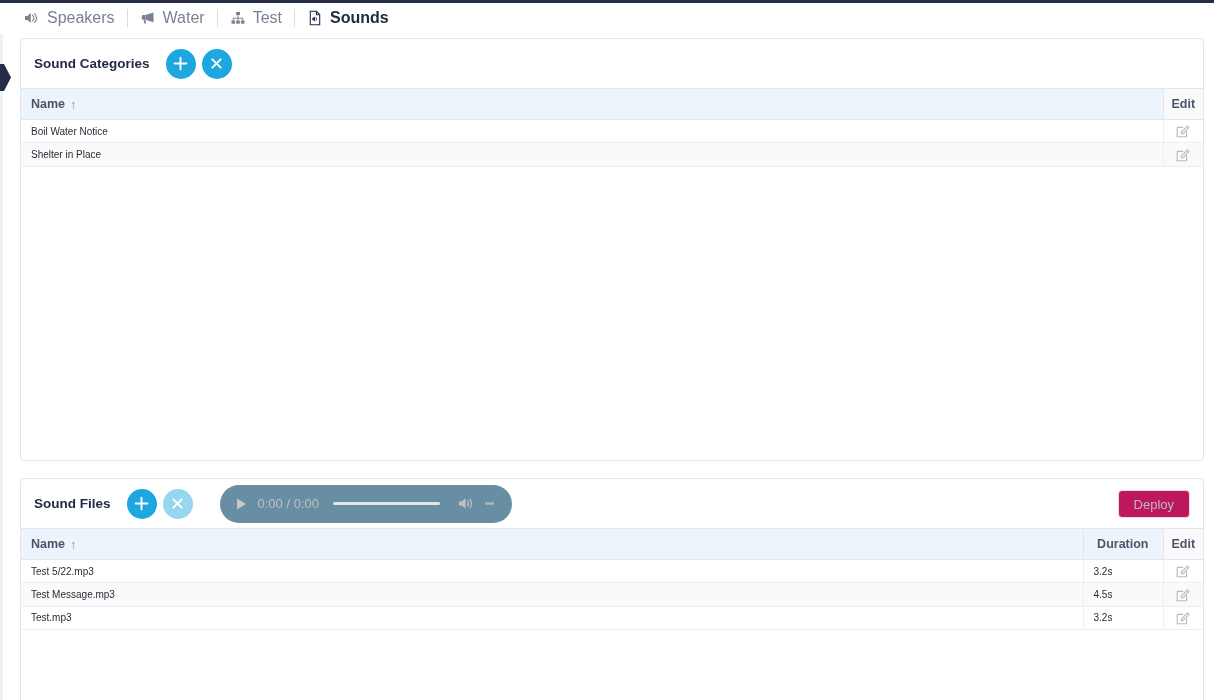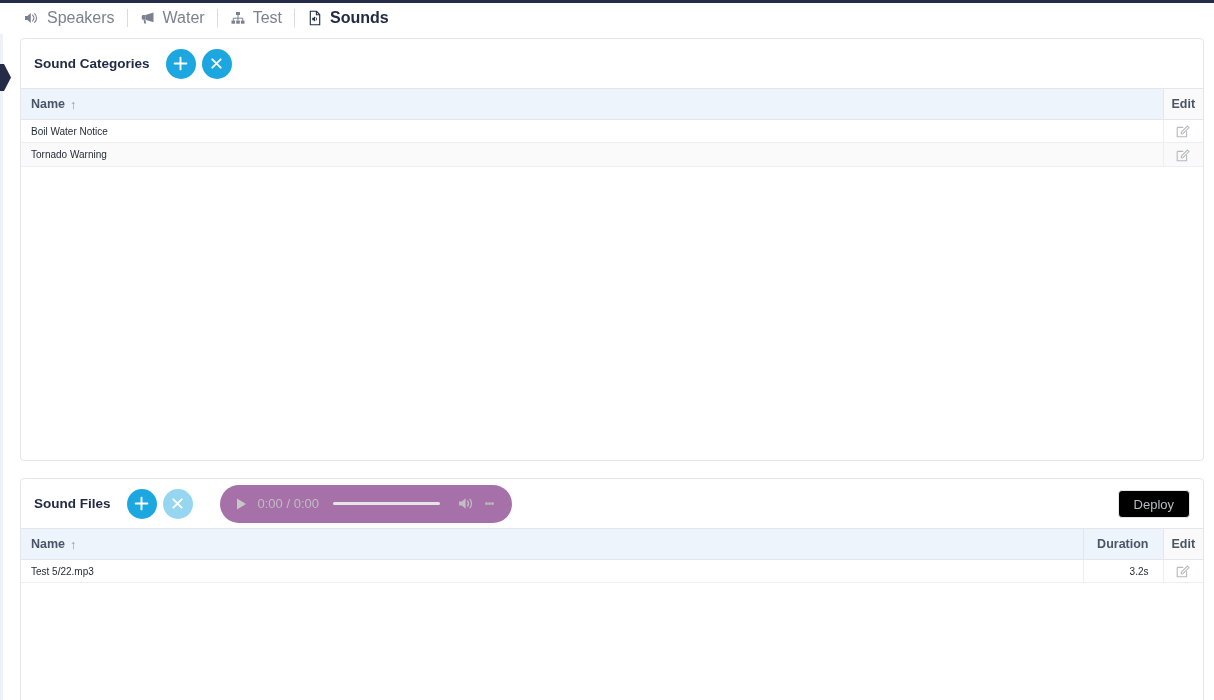--- a/index.html
+++ b/index.html
@@ -105,21 +105,21 @@
   }
   .round-btn.add    { background: #1CA7E0; margin-left: 16px; }
   .round-btn.remove { background: #1CA7E0; margin-left: 6px; }
   .round-btn.disabled { background: #96d6f1; cursor: default; }
   .round-btn svg { display: block; }
 
   
   .audio-player {
     margin-left: 27px;
     width: 292px; height: 38px;
-    background: #701a75;
+    background: #0c4a6e;
     border-radius: 19px;
     display: flex; align-items: center;
     padding: 0 12px 0 10px;
     gap: 0;
     opacity: 0.62;
   }
   .ap-play { width: 24px; display: flex; align-items: center; justify-content: center; cursor: default; }
   .ap-time {
     font-size: 13px;
     color: #9a9a9a;
@@ -140,21 +140,21 @@
   .ap-menu .dot { width: 3px; height: 3px; border-radius: 50%; background: #8e8e8e; display: block; margin: 1.5px 0; }
 
   
   .deploy-btn {
     position: absolute;
     right: 13px; top: 11px;
     height: 28px;
     padding: 0 15px;
     border: 1px solid #e6e6e6;
     border-radius: 4px;
-    background: #000000;
+    background: #be185d;
     color: #b8bcc3;
     font-size: 13px;
     font-family: "Liberation Sans", sans-serif;
     cursor: default;
     display: flex; align-items: center;
   }
 
   
   .tbl { width: 100%; border-collapse: collapse; table-layout: fixed; }
   .tbl thead th {
@@ -198,21 +198,21 @@
     text-overflow: ellipsis;
   }
   .tbl tbody tr:nth-child(even) td { background: #fafafa; }
   .tbl tbody tr:nth-child(odd)  td { background: #ffffff; }
   .tbl tbody td.cell-edit {
     text-align: center;
     padding: 0;
     border-left: 1px solid #eceef1;
   }
   .tbl tbody td.cell-duration {
-    text-align: right;
+    text-align: left;
     padding-right: 14px;
     border-left: 1px solid #eceef1;
     margin-left: 31px;
   }
   .edit-ico { display: inline-flex; align-items: center; justify-content: center; cursor: pointer; vertical-align: middle; }
   .edit-ico svg { display: block; }
 
   .tbl-wrap { position: absolute; left: 0; top: 49px; width: 100%; }
 </style>
 </head>
@@ -324,21 +324,21 @@
           <tr>
             <td>Boil Water Notice</td>
             <td class="cell-edit"><span class="edit-ico">
                 <svg width="14" height="14" viewBox="0 0 14 14">
                   <path d="M1.2 3.4h6.1M1.2 3.4v9.4h9.4V7.2" fill="none" stroke="#b6b9bf" stroke-width="1.1"></path>
                   <path d="M5.3 8.1l6.1-6.1 1.6 1.6-6.1 6.1h-1.6z" fill="none" stroke="#b6b9bf" stroke-width="1.1"></path>
                 </svg>
               </span></td>
           </tr>
           <tr>
-            <td>Tornado Warning</td>
+            <td>Shelter in Place</td>
             <td class="cell-edit"><span class="edit-ico">
                 <svg width="14" height="14" viewBox="0 0 14 14">
                   <path d="M1.2 3.4h6.1M1.2 3.4v9.4h9.4V7.2" fill="none" stroke="#b6b9bf" stroke-width="1.1"></path>
                   <path d="M5.3 8.1l6.1-6.1 1.6 1.6-6.1 6.1h-1.6z" fill="none" stroke="#b6b9bf" stroke-width="1.1"></path>
                 </svg>
               </span></td>
           </tr>
         </tbody>
     </table>
   </div>
@@ -410,16 +410,36 @@
           <tr>
             <td>Test 5/22.mp3</td>
             <td class="cell-duration">3.2s</td>
             <td class="cell-edit"><span class="edit-ico">
                 <svg width="14" height="14" viewBox="0 0 14 14">
                   <path d="M1.2 3.4h6.1M1.2 3.4v9.4h9.4V7.2" fill="none" stroke="#b6b9bf" stroke-width="1.1"></path>
                   <path d="M5.3 8.1l6.1-6.1 1.6 1.6-6.1 6.1h-1.6z" fill="none" stroke="#b6b9bf" stroke-width="1.1"></path>
                 </svg>
               </span></td>
           </tr>
+          <tr>
+            <td>Test Message.mp3</td>
+            <td class="cell-duration">4.5s</td>
+            <td class="cell-edit"><span class="edit-ico">
+                <svg width="14" height="14" viewBox="0 0 14 14">
+                  <path d="M1.2 3.4h6.1M1.2 3.4v9.4h9.4V7.2" fill="none" stroke="#b6b9bf" stroke-width="1.1"></path>
+                  <path d="M5.3 8.1l6.1-6.1 1.6 1.6-6.1 6.1h-1.6z" fill="none" stroke="#b6b9bf" stroke-width="1.1"></path>
+                </svg>
+              </span></td>
+          </tr>
+          <tr>
+            <td>Test.mp3</td>
+            <td class="cell-duration">3.2s</td>
+            <td class="cell-edit"><span class="edit-ico">
+                <svg width="14" height="14" viewBox="0 0 14 14">
+                  <path d="M1.2 3.4h6.1M1.2 3.4v9.4h9.4V7.2" fill="none" stroke="#b6b9bf" stroke-width="1.1"></path>
+                  <path d="M5.3 8.1l6.1-6.1 1.6 1.6-6.1 6.1h-1.6z" fill="none" stroke="#b6b9bf" stroke-width="1.1"></path>
+                </svg>
+              </span></td>
+          </tr>
         </tbody>
     </table>
   </div>
 </div>
 
 </body></html>

